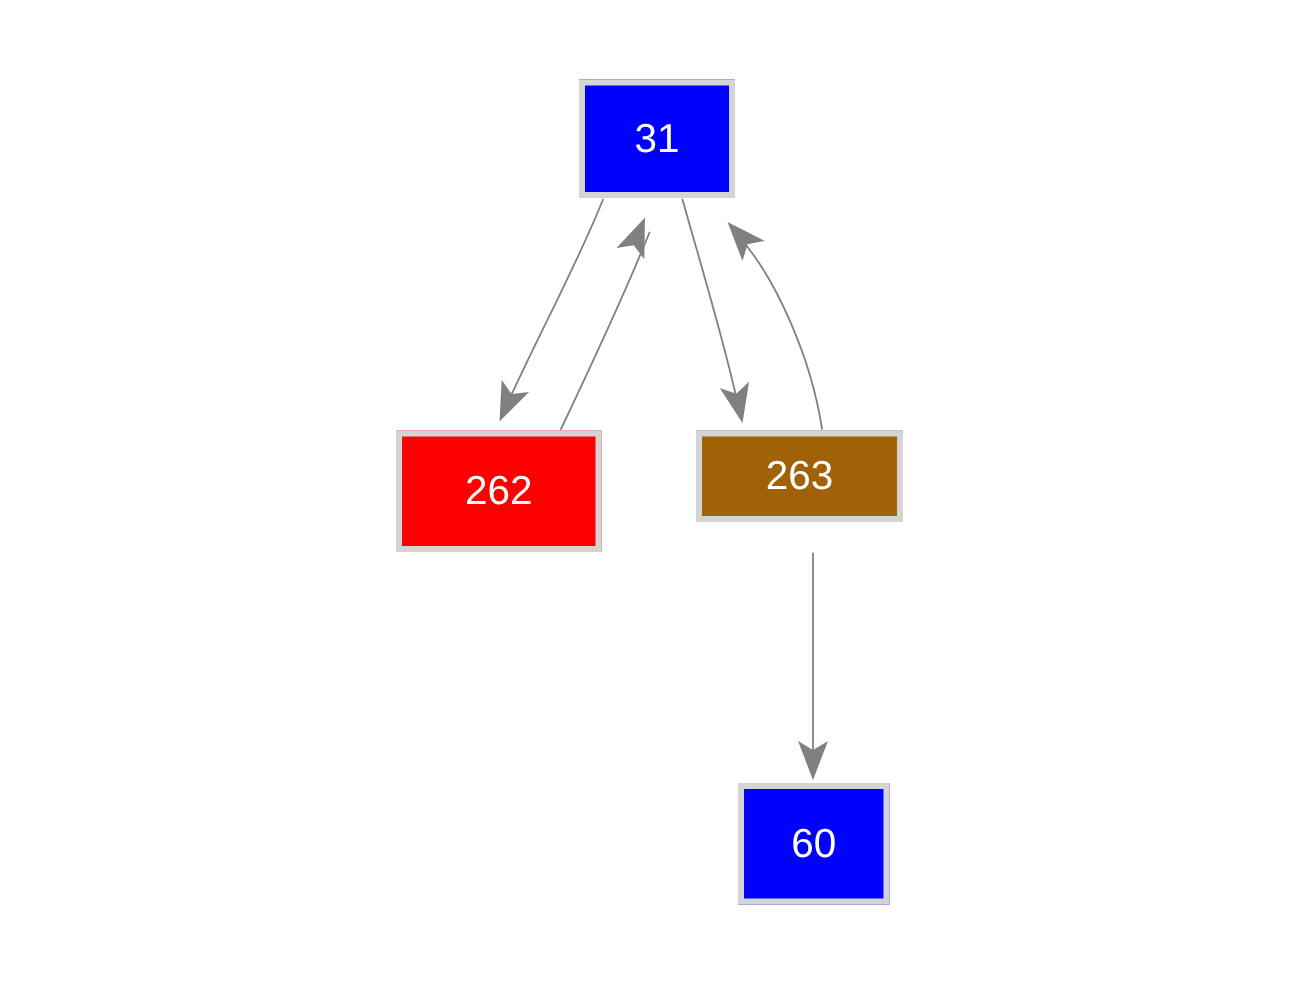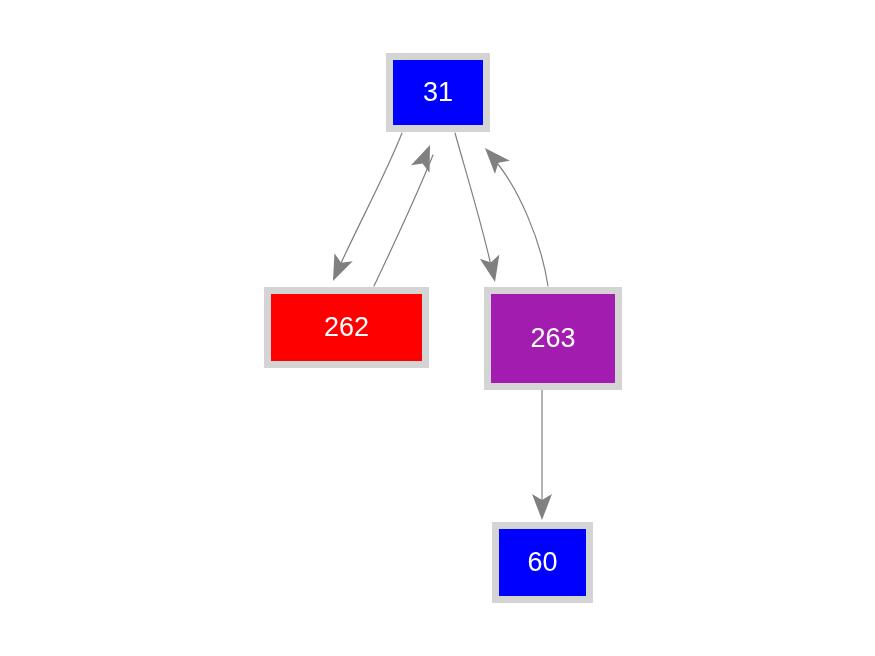--- a/index.html
+++ b/index.html
@@ -26,21 +26,21 @@
     top: 0;
     width: 875px;
     height: 656px;
   }
   .graph-node {
     position: absolute;
     box-sizing: border-box;
     display: flex;
     align-items: center;
     justify-content: center;
-    border: 7px solid #eab308;
+    border: 4px solid #eab308;
     color: #ffffff;
     font-family: "Liberation Sans", "DejaVu Sans", sans-serif;
     font-size: 27px;
     font-weight: 400;
     line-height: 1;
     letter-spacing: 0px;
     user-select: none;
   }
   .node-label {
     display: block;
@@ -72,25 +72,25 @@
       <g>
         <path d="M 542,369 L 542,506" fill="none" stroke="#808080" stroke-width="1.2" stroke-linecap="round"></path>
         <path d="M 0,0 L -26,-10 L -20,0 L -26,10 Z" fill="#808080" transform="translate(542,520) rotate(90)"></path>
       </g>
     </svg>
 
   <div class="graph-node" id="node-31" style="left: 386px; top: 53px; width: 104px; height: 79px; background: rgb(0, 0, 255); border-color: rgb(212, 212, 212); color: rgb(255, 255, 255);">
     <span class="node-label">31</span>
   </div>
 
-  <div class="graph-node" id="node-262" style="left: 264px; top: 287px; width: 165px; height: 81px; background: rgb(255, 0, 0); border-color: rgb(212, 212, 212); color: rgb(255, 255, 255);">
+  <div class="graph-node" id="node-262" style="left: 264px; top: 287px; width: 137px; height: 81px; background: rgb(255, 0, 0); border-color: rgb(212, 212, 212); color: rgb(255, 255, 255);">
     <span class="node-label">262</span>
   </div>
 
-  <div class="graph-node" id="node-263" style="left: 484px; top: 287px; width: 138px; height: 103px; background: #a21caf; border-color: rgb(212, 212, 212); color: rgb(255, 255, 255);">
+  <div class="graph-node" id="node-263" style="left: 464px; top: 287px; width: 138px; height: 61px; background: #a16207; border-color: rgb(212, 212, 212); color: rgb(255, 255, 255);">
     <span class="node-label">263</span>
   </div>
 
   <div class="graph-node" id="node-32" style="left: 492px; top: 522px; width: 101px; height: 81px; background: rgb(0, 0, 255); border-color: rgb(212, 212, 212); color: rgb(255, 255, 255);">
     <span class="node-label">60</span>
   </div>
 
 </div>
 
 </body></html>

